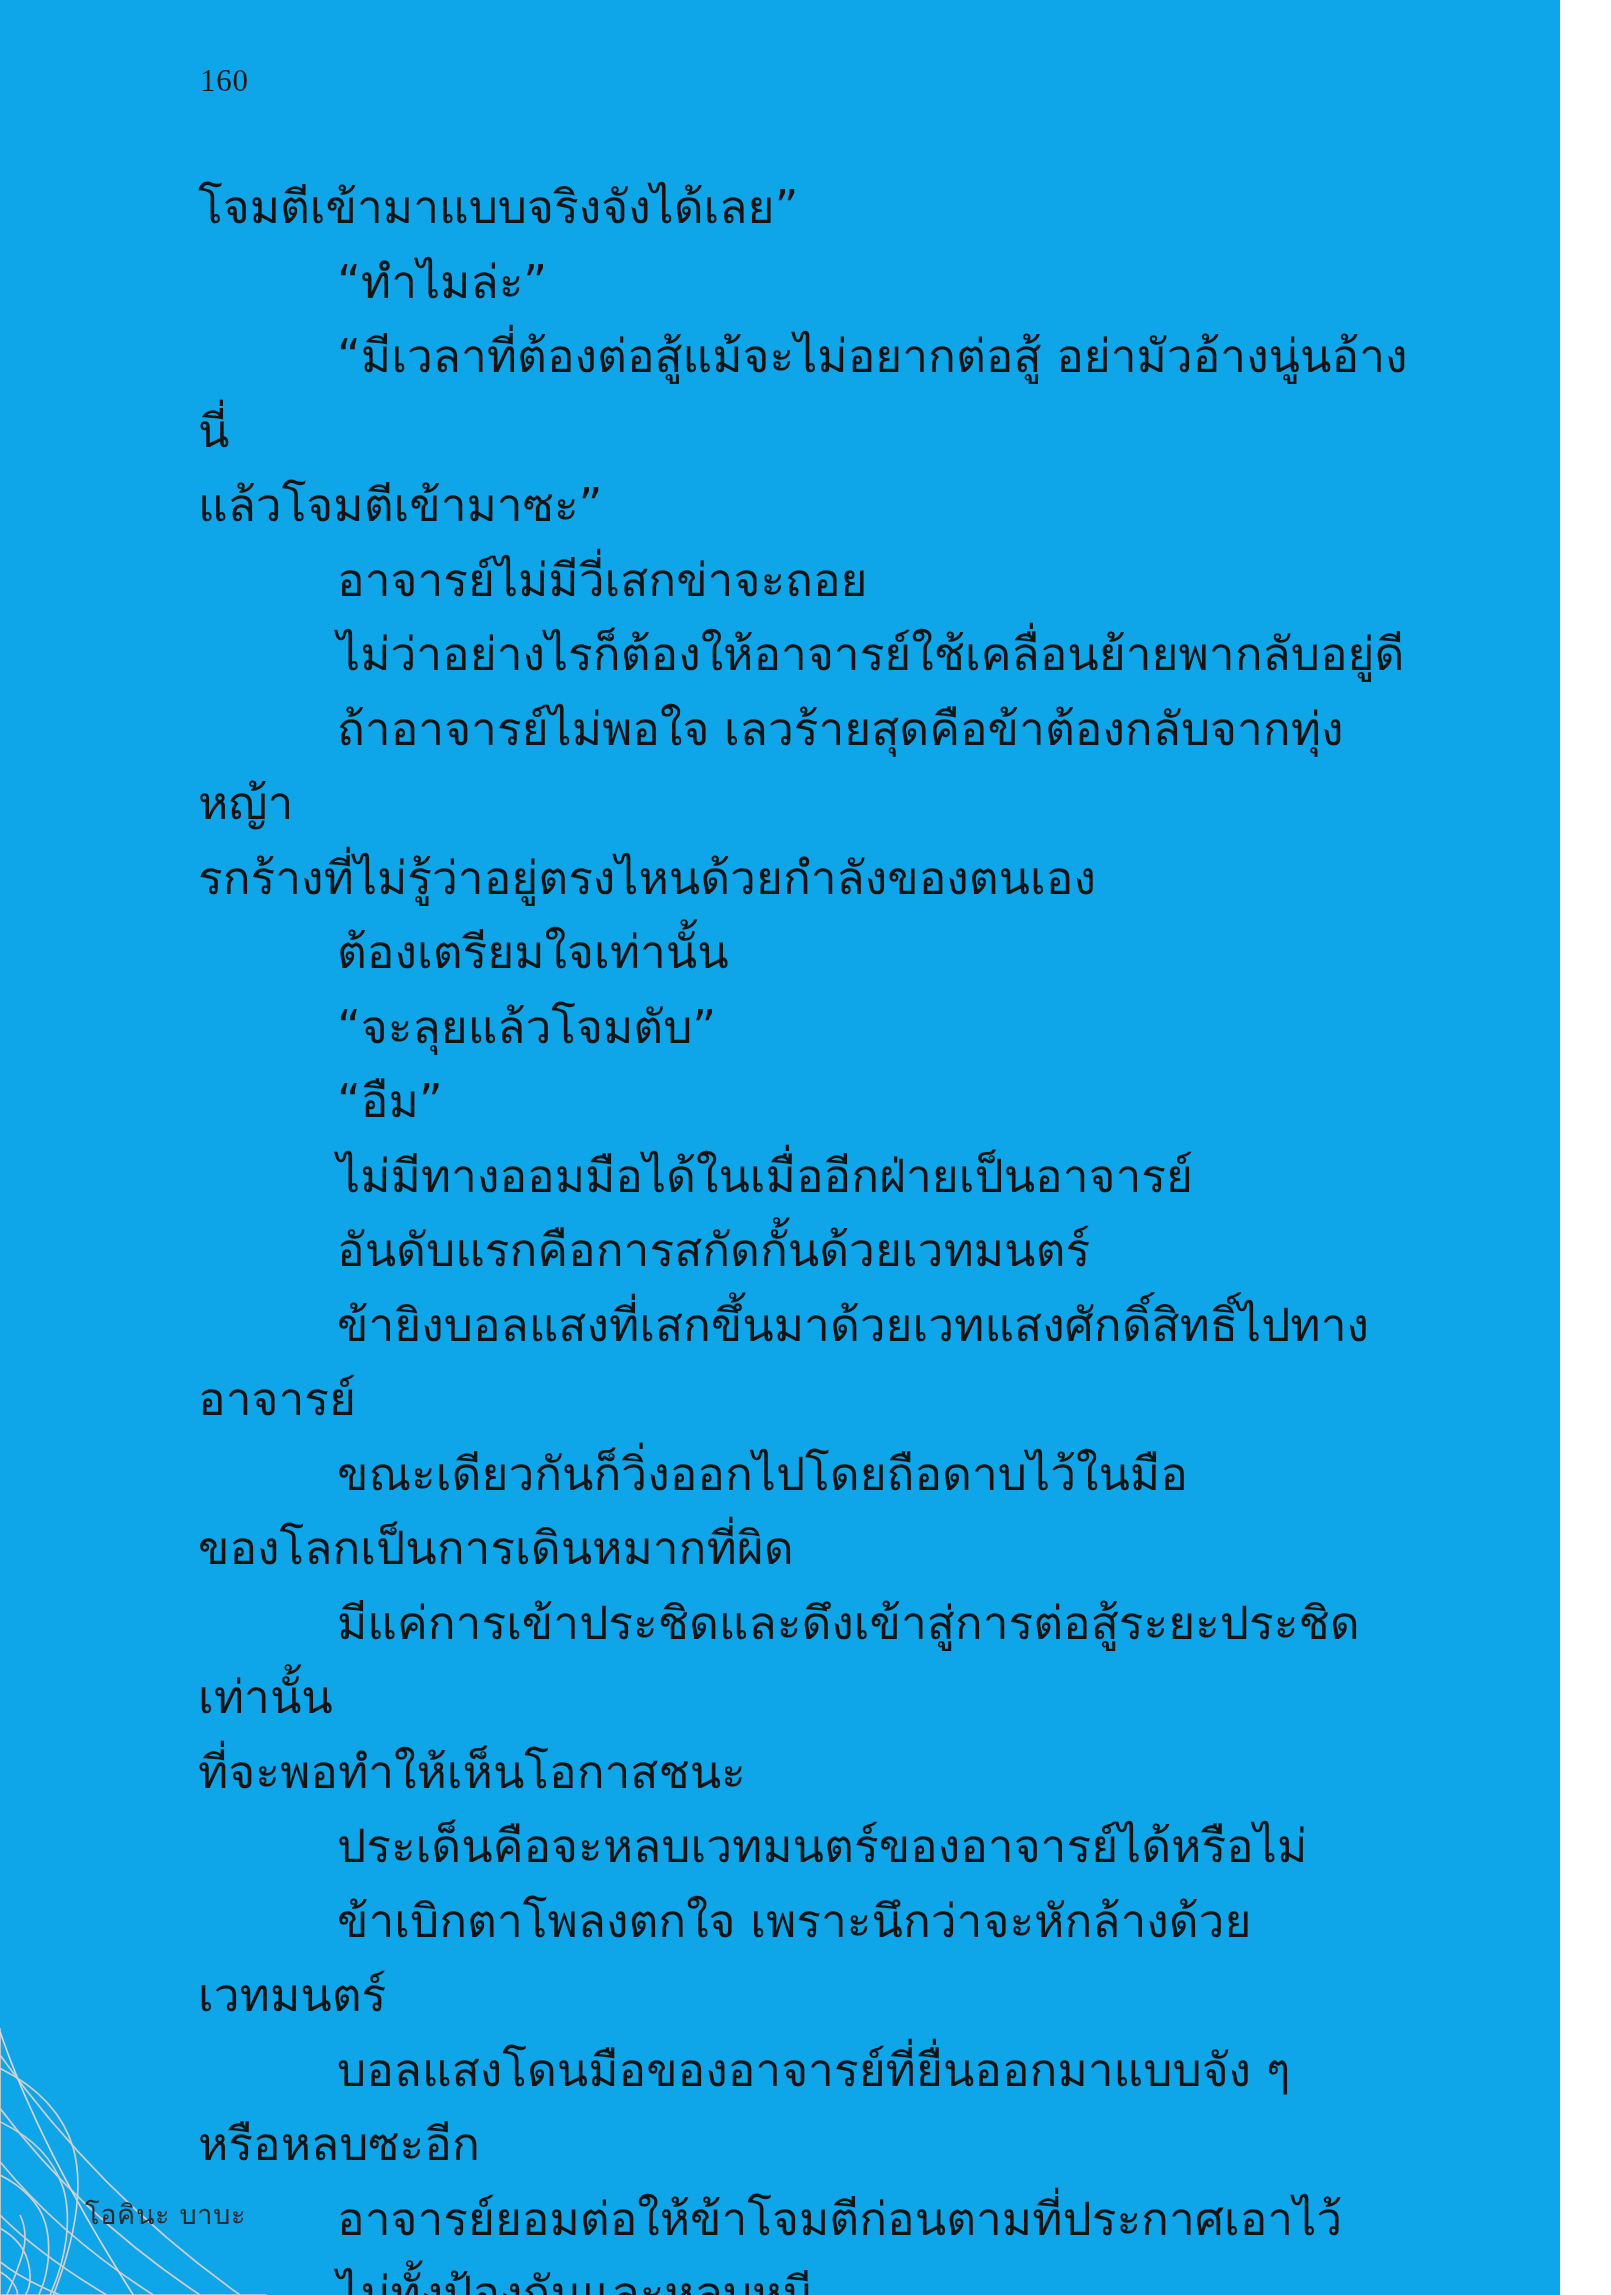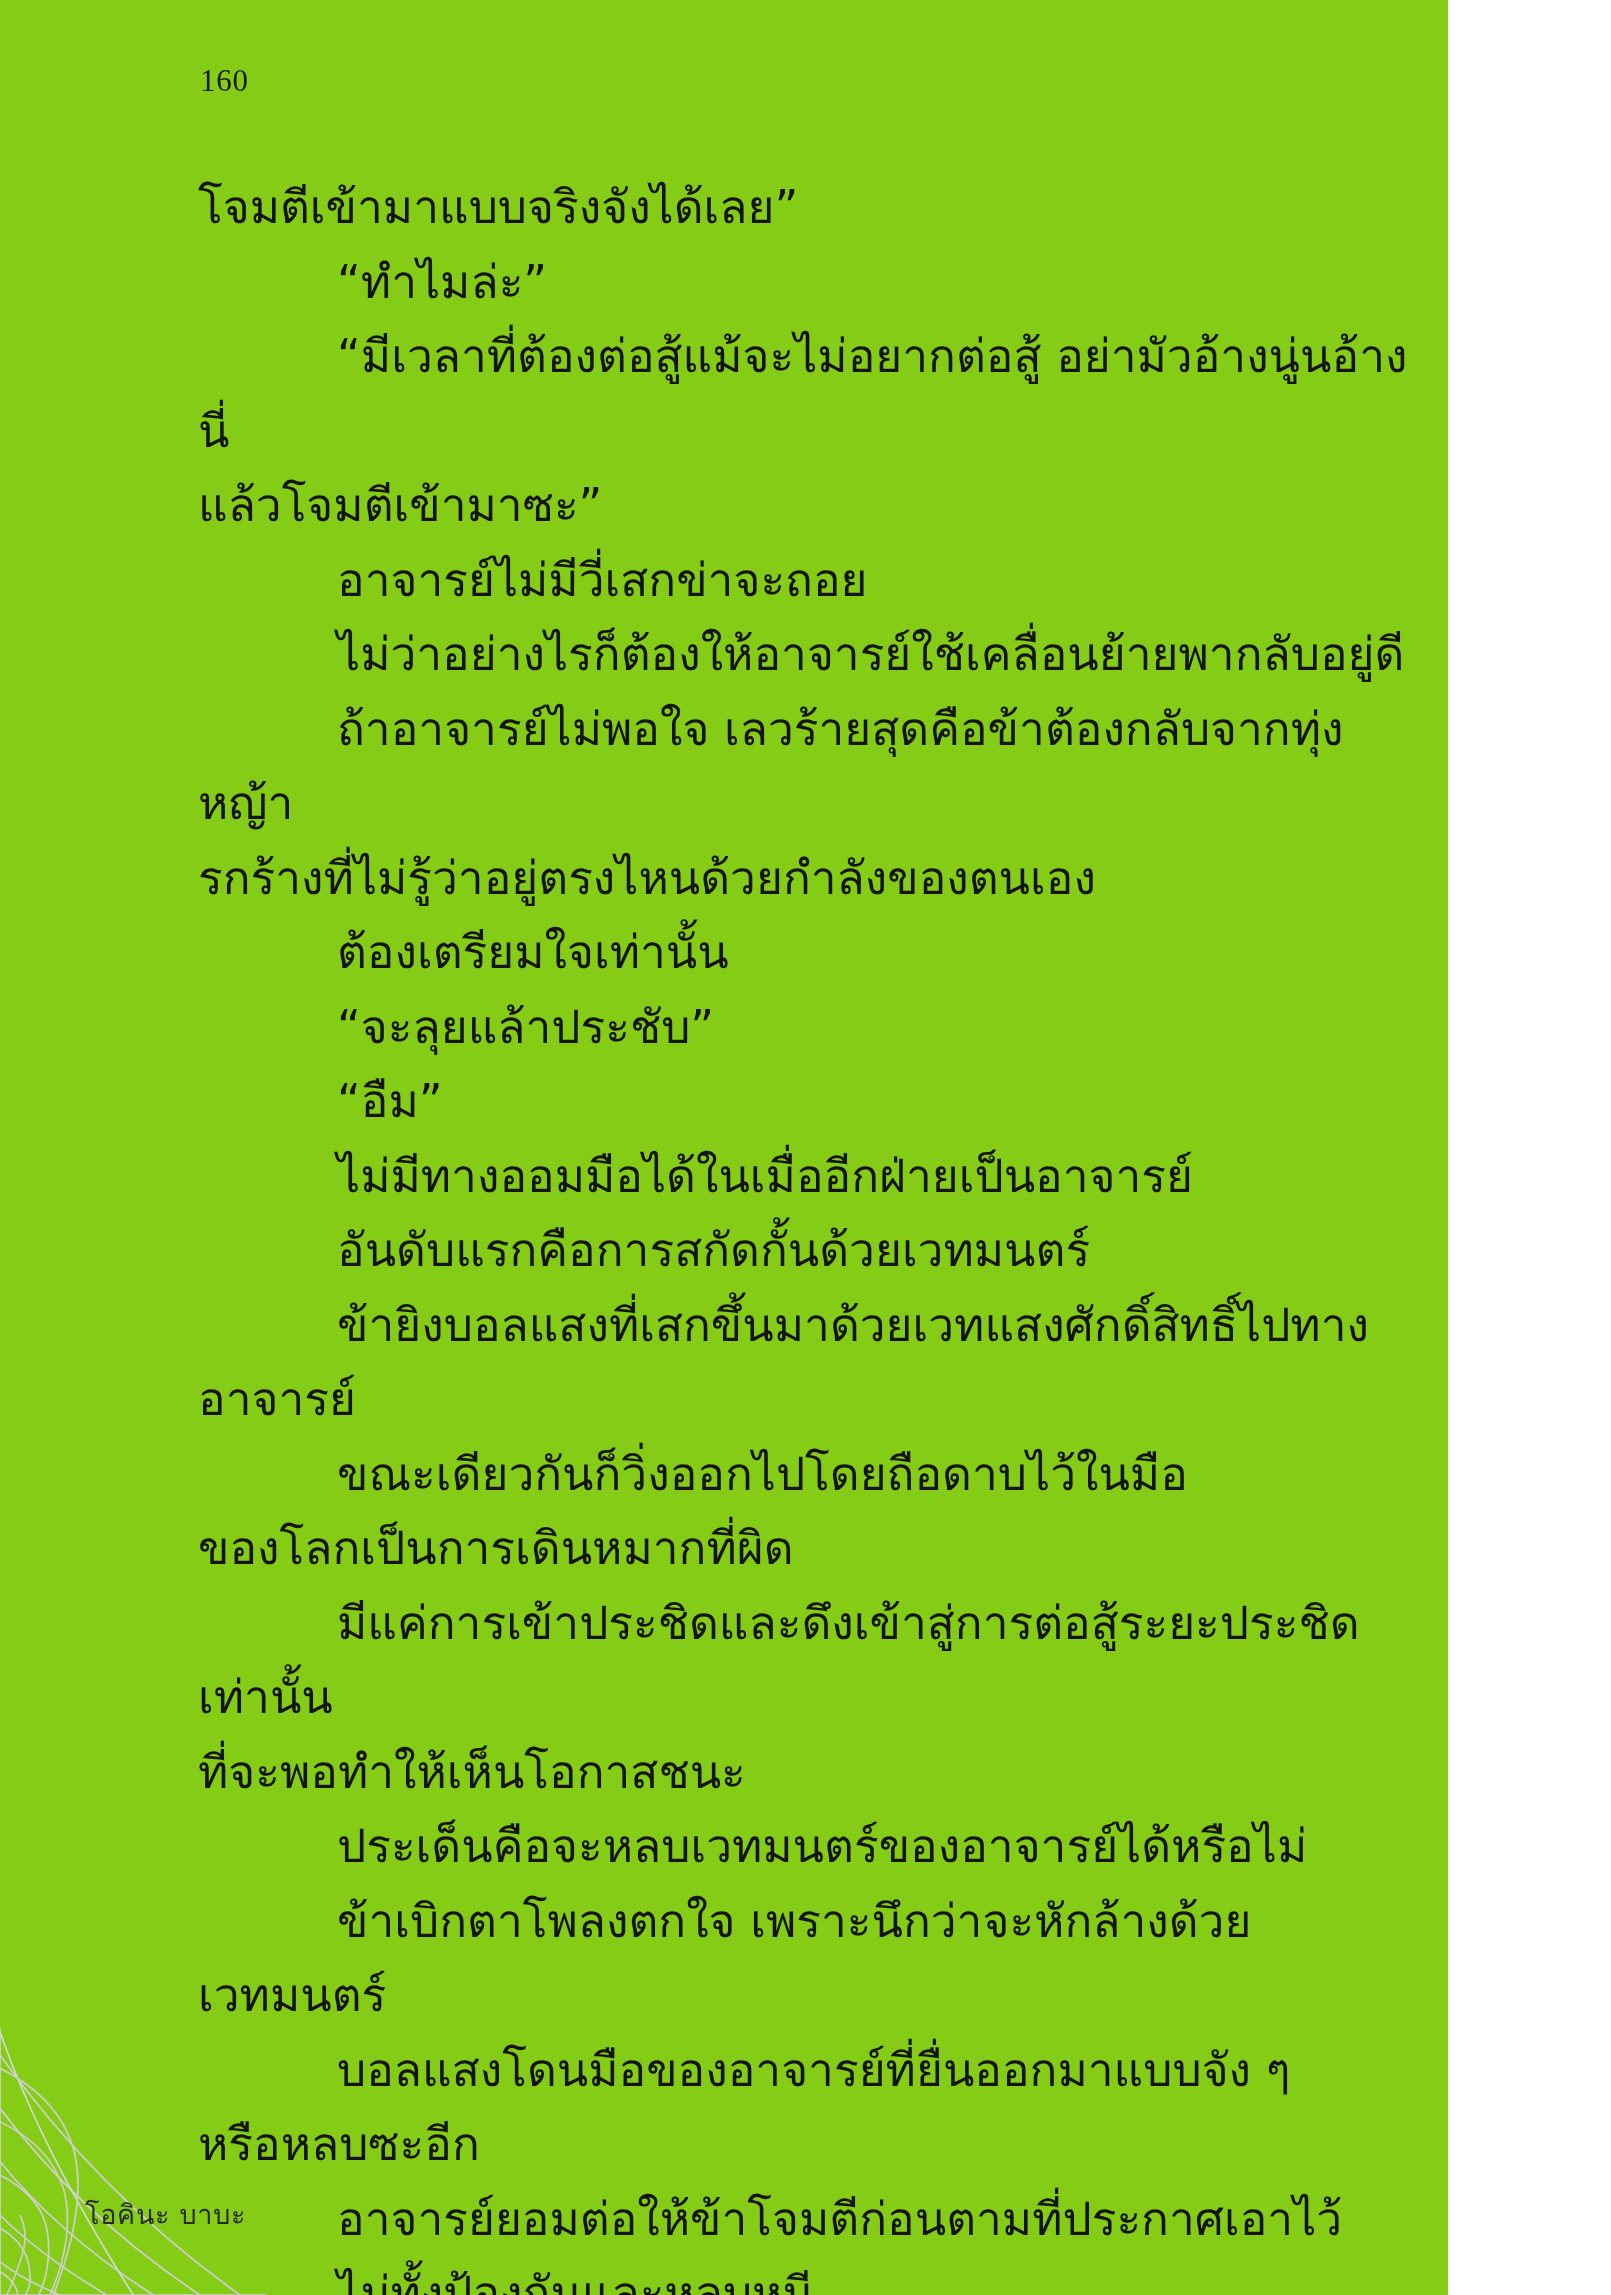--- a/index.html
+++ b/index.html
@@ -2,23 +2,23 @@
 <html style="font-size:10.7px"><head>
 <meta charset="utf-8">
 <style>
   html, body {
     margin: 0;
     padding: 0;
     background: #ffffff;
   }
   .page {
     position: relative;
-    width: 1448px;
+    width: 1560px;
     height: 2295px;
-    background: #84cc16;
+    background: #0ea5e9;
     overflow: hidden;
     font-family: "DejaVu Sans", "Liberation Sans", sans-serif;
     color: #1a1a1a;
   }
 
   
   .page-number {
     position: absolute;
     left: 200px;
     top: 63px;
@@ -77,21 +77,21 @@
   <div class="body-text">
       <p class="">โจมตีเข้ามาแบบจริงจังได้เลย”</p>
       <p class="indent">“ทำไมล่ะ”</p>
       <p class="indent">“มีเวลาที่ต้องต่อสู้แม้จะไม่อยากต่อสู้  อย่ามัวอ้างนู่นอ้างนี่</p>
       <p class="">แล้วโจมตีเข้ามาซะ”</p>
       <p class="indent">อาจารย์ไม่มีวี่เสกข่าจะถอย</p>
       <p class="indent">ไม่ว่าอย่างไรก็ต้องให้อาจารย์ใช้เคลื่อนย้ายพากลับอยู่ดี</p>
       <p class="indent">ถ้าอาจารย์ไม่พอใจ  เลวร้ายสุดคือข้าต้องกลับจากทุ่งหญ้า</p>
       <p class="">รกร้างที่ไม่รู้ว่าอยู่ตรงไหนด้วยกำลังของตนเอง</p>
       <p class="indent">ต้องเตรียมใจเท่านั้น</p>
-      <p class="indent">“จะลุยแล้าประชับ”</p>
+      <p class="indent">“จะลุยแล้วโจมตับ”</p>
       <p class="indent">“อืม”</p>
       <p class="indent">ไม่มีทางออมมือได้ในเมื่ออีกฝ่ายเป็นอาจารย์</p>
       <p class="indent">อันดับแรกคือการสกัดกั้นด้วยเวทมนตร์</p>
       <p class="indent">ข้ายิงบอลแสงที่เสกขึ้นมาด้วยเวทแสงศักดิ์สิทธิ์ไปทางอาจารย์</p>
       <p class="indent">ขณะเดียวกันก็วิ่งออกไปโดยถือดาบไว้ในมือ</p>
       <p class="">ของโลกเป็นการเดินหมากที่ผิด</p>
       <p class="indent">มีแค่การเข้าประชิดและดึงเข้าสู่การต่อสู้ระยะประชิดเท่านั้น</p>
       <p class="">ที่จะพอทำให้เห็นโอกาสชนะ</p>
       <p class="indent">ประเด็นคือจะหลบเวทมนตร์ของอาจารย์ได้หรือไม่</p>
       <p class="indent">ข้าเบิกตาโพลงตกใจ  เพราะนึกว่าจะหักล้างด้วยเวทมนตร์</p>

